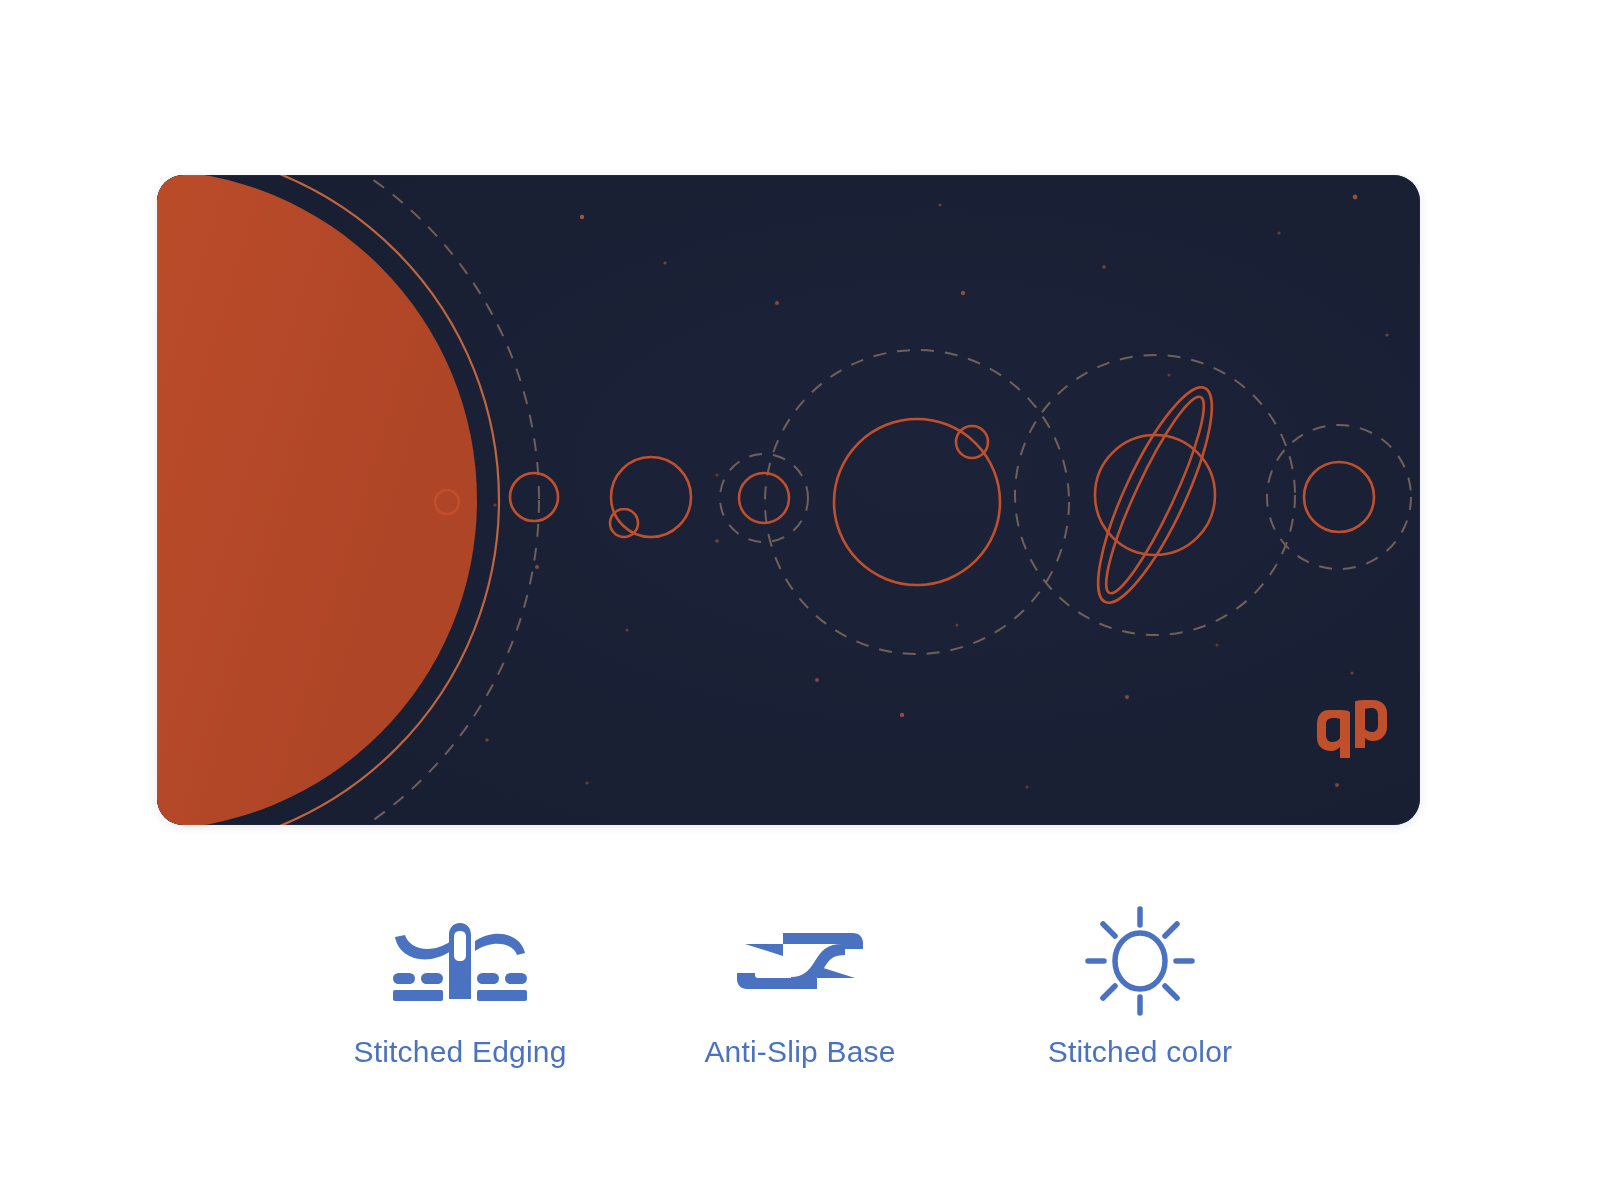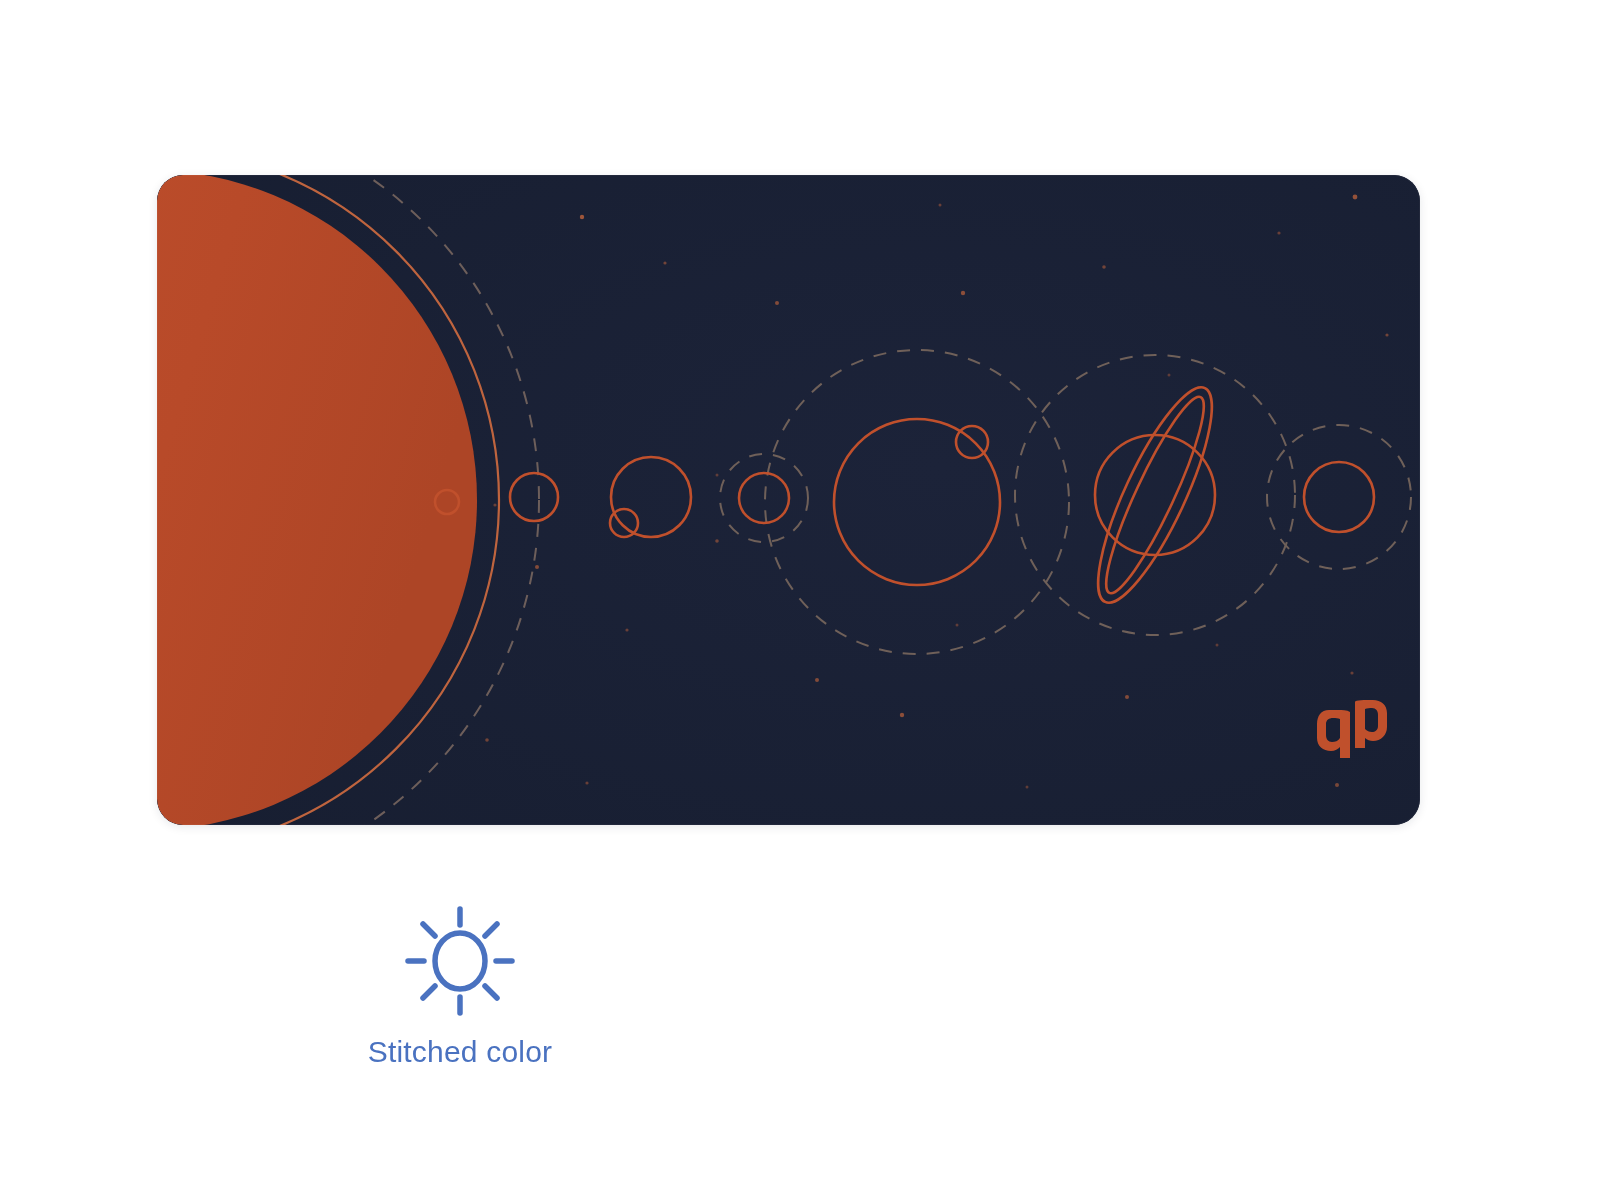--- a/index.html
+++ b/index.html
@@ -182,21 +182,65 @@
           </g>
 
           <rect x="0" y="0" width="1263" height="650" rx="26" ry="26" fill="none" stroke="rgba(255,255,255,0.04)" stroke-width="2"></rect>
         </g>
       </svg>
     </div>
   </div>
 
   <div class="features">
 
-
+    <div class="feature">
+      <div class="feature-icon">
+        <svg width="150" height="92" viewBox="0 0 150 92" fill="#4a72c0">
+
+          <path d="M10,22 C14,44 42,52 66,36 L66,26 C46,40 24,34 20,20 Z"></path>
+
+          <path d="M140,38 C136,20 112,12 90,26 L90,36 C108,24 128,28 132,40 Z"></path>
+
+          <path d="M75,8 C68,8 64,13 64,20 L64,84 L86,84 L86,20 C86,13 82,8 75,8 Z
+                   M75,16 C79,16 81,18 81,22 L81,40 C81,44 79,46 75,46
+                   C71,46 69,44 69,40 L69,22 C69,18 71,16 75,16 Z"></path>
+
+          <rect x="8" y="58" width="22" height="11" rx="5.5"></rect>
+          <rect x="36" y="58" width="22" height="11" rx="5.5"></rect>
+          <rect x="92" y="58" width="22" height="11" rx="5.5"></rect>
+          <rect x="120" y="58" width="22" height="11" rx="5.5"></rect>
+
+          <rect x="8" y="75" width="50" height="11" rx="2"></rect>
+          <rect x="92" y="75" width="50" height="11" rx="2"></rect>
+        </svg>
+      </div>
+      <div class="feature-label">Stitched Edging</div>
+    </div>
+
+    <div class="feature">
+      <div class="feature-icon">
+        <svg width="130" height="92" viewBox="0 0 130 92" fill="#4a72c0">
+
+          <path d="M48,6 L48,18 L118,18 C124,18 128,22 128,28 L128,34
+                   L110,34 L110,32 C110,30 109,29 107,29 L10,29
+                   L10,18 Z
+                   M48,6 L10,18 L10,29 L48,41 Z"></path>
+
+          <path d="M107,29 C92,29 86,36 80,46 C74,56 68,62 56,62
+                   L56,73 C74,73 82,64 89,53 C95,43 99,40 110,40
+                   L110,29 Z"></path>
+
+          <path d="M82,86 L82,74 L12,74 C6,74 2,70 2,64 L2,58
+                   L20,58 L20,60 C20,62 21,63 23,63 L120,63
+                   L120,74 Z
+                   M82,86 L120,74 L120,63 L82,51 Z"></path>
+        </svg>
+      </div>
+      <div class="feature-label">Anti-Slip Base</div>
+    </div>
 
     <div class="feature">
       <div class="feature-icon">
         <svg width="120" height="112" viewBox="0 0 120 112" fill="none" stroke="#4a72c0" stroke-width="5.5" stroke-linecap="round">
           <ellipse cx="60" cy="56" rx="25" ry="28"></ellipse>
           <line x1="60" y1="4" x2="60" y2="20"></line>
           <line x1="60" y1="92" x2="60" y2="108"></line>
           <line x1="8" y1="56" x2="24" y2="56"></line>
           <line x1="96" y1="56" x2="112" y2="56"></line>
           <line x1="23" y1="19" x2="35" y2="31"></line>

